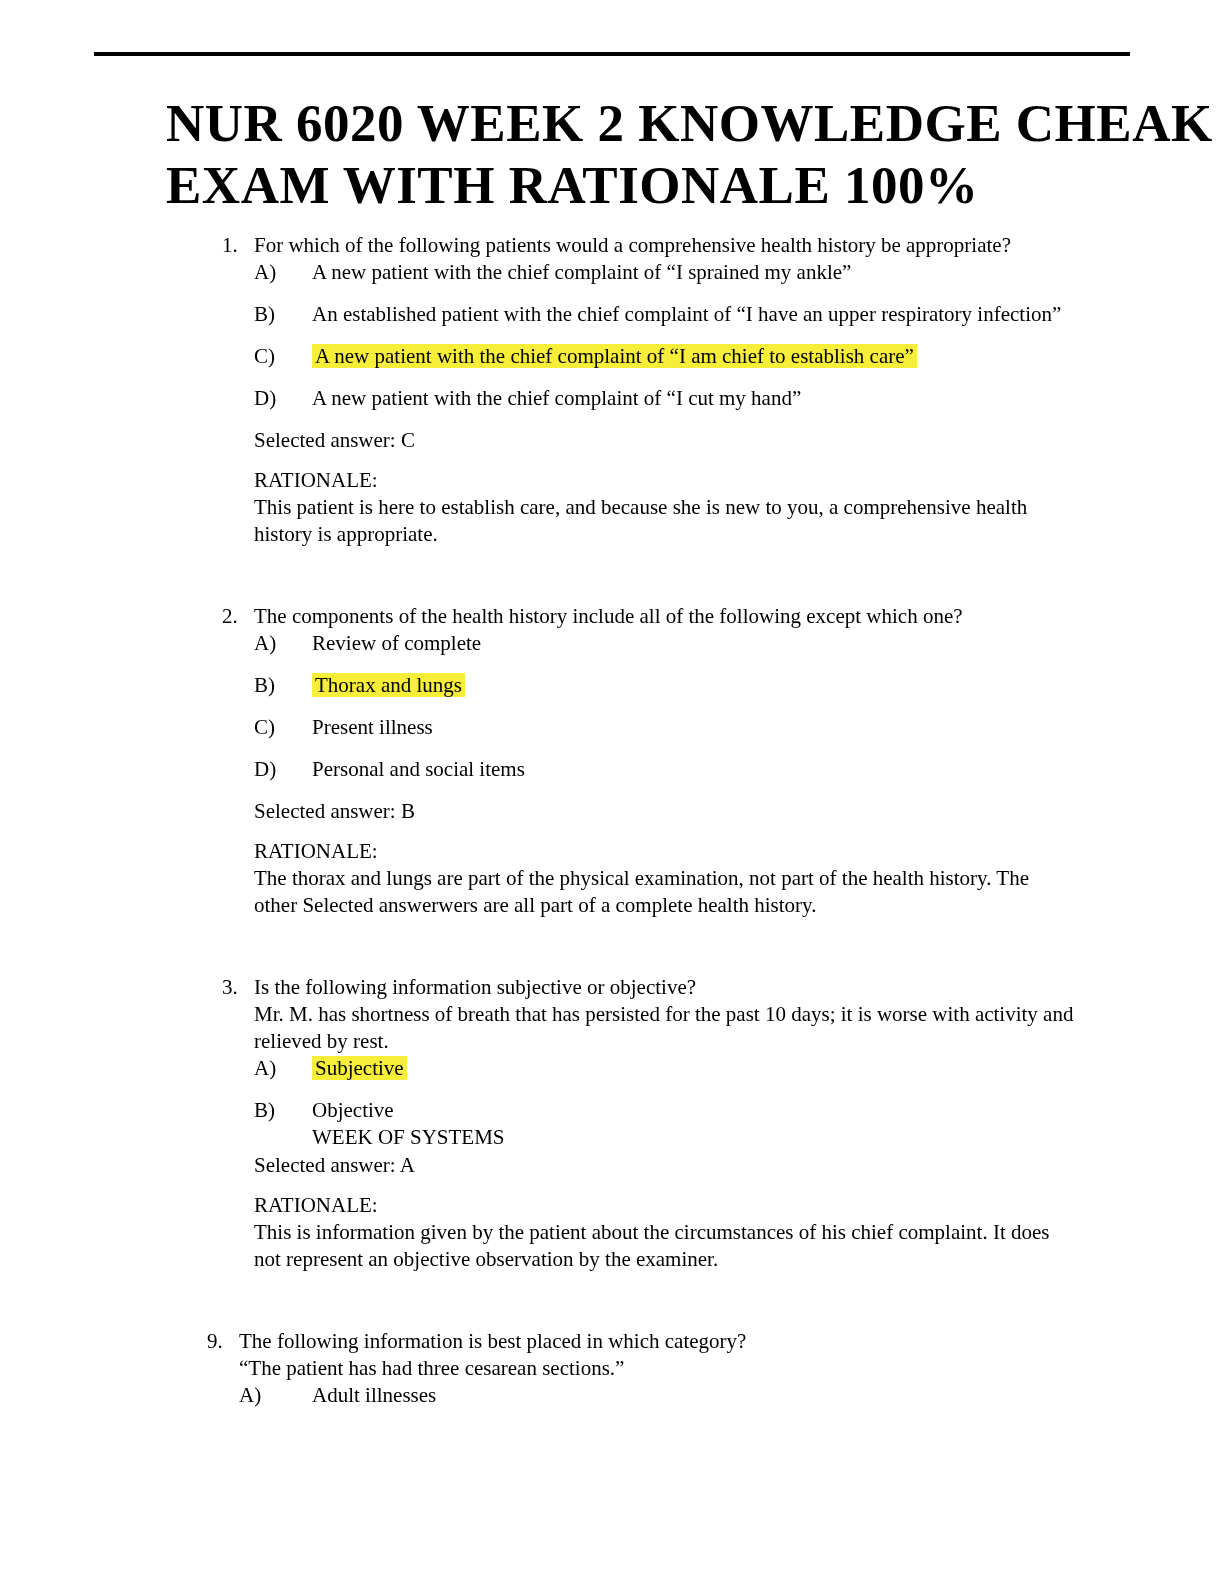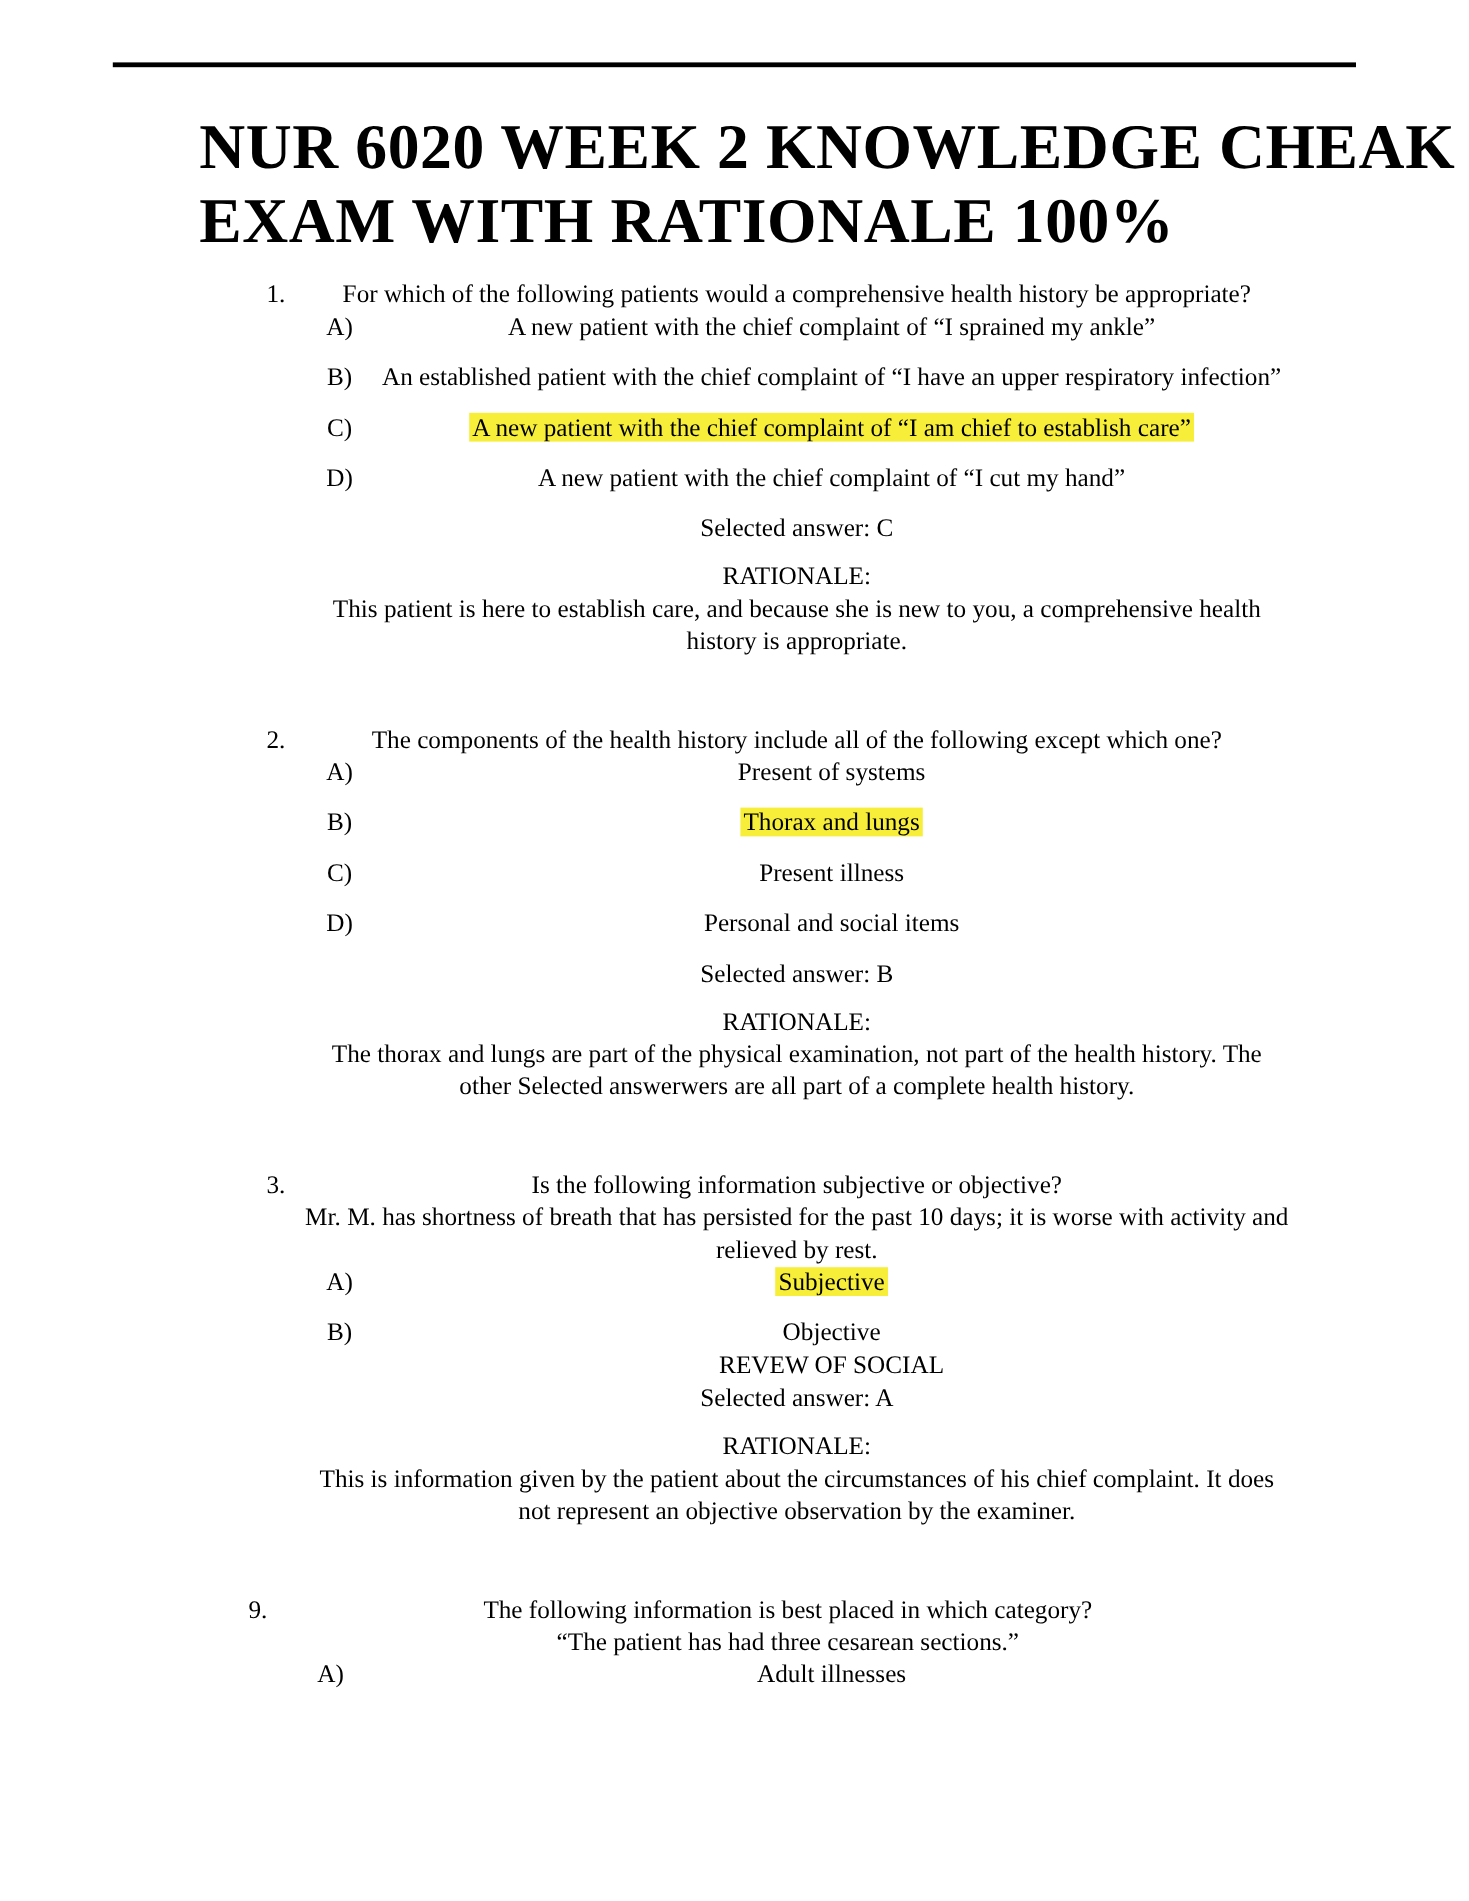--- a/index.html
+++ b/index.html
@@ -28,21 +28,21 @@
     font-weight: bold;
     margin: 36px 0 16px 74px;
     letter-spacing: 0.5px;
   }
   .title div { white-space: nowrap; }
   .content { margin-top: 10px; }
   .question { margin-left: 130px; width: 852px; margin-bottom: 55px; }
   .question.alt { margin-left: 115px; width: 867px; margin-bottom: 0; }
   .qrow { display: flex; }
   .qnum { flex: 0 0 32px; }
-  .qbody { flex: 1; min-width: 0; text-align: center; }
+  .qbody { flex: 1; min-width: 0; }
   .options { margin-top: 0; }
   .opt { display: flex; margin-bottom: 15px; }
   .options .opt:last-child { margin-bottom: 0; }
   .letter { flex: 0 0 58px; }
   .alt .letter { flex: 0 0 73px; }
   .otext-block { flex: 1; min-width: 0; }
   .hl { background: var(--hl, #f7ee3a); padding: 0 3px; }
   p { margin: 0; }
   .selected { margin-top: 15px; }
   .selected.tight { margin-top: 1px; }
@@ -93,21 +93,21 @@
     </section>
 
     <section class="question">
       <div class="qrow">
         <span class="qnum">2.</span>
         <div class="qbody">
           <div class="qtext">The components of the health history include all of the following except which one?</div>
           <div class="options">
             <div class="opt">
               <span class="letter">A)</span>
-              <div class="otext-block"><span>Present of systems</span></div>
+              <div class="otext-block"><span>Review of complete</span></div>
             </div>
             <div class="opt">
               <span class="letter">B)</span>
               <div class="otext-block"><span class="hl">Thorax and lungs</span></div>
             </div>
             <div class="opt">
               <span class="letter">C)</span>
               <div class="otext-block"><span>Present illness</span></div>
             </div>
             <div class="opt">
@@ -130,21 +130,21 @@
           <div class="qtext">Mr. M. has shortness of breath that has persisted for the past 10 days; it is worse with activity and relieved by rest.</div>
           <div class="options">
             <div class="opt">
               <span class="letter">A)</span>
               <div class="otext-block"><span class="hl">Subjective</span></div>
             </div>
             <div class="opt">
               <span class="letter">B)</span>
               <div class="otext-block">
                 <div>Objective</div>
-                <div>REVEW OF SOCIAL</div>
+                <div>WEEK OF SYSTEMS</div>
               </div>
             </div>
           </div>
           <p class="selected tight">Selected answer: A</p>
           <p class="rat-title">RATIONALE:</p>
           <p class="rat-text">This is information given by the patient about the circumstances of his chief complaint. It does not represent an objective observation by the examiner.</p>
         </div>
       </div>
     </section>
 

